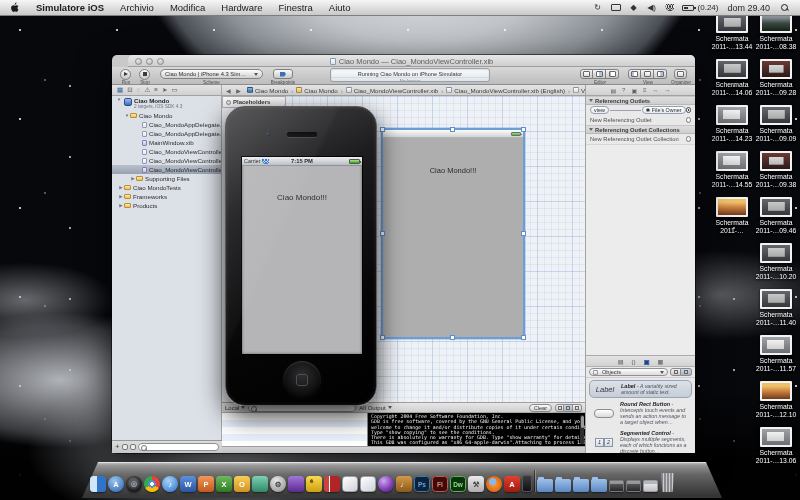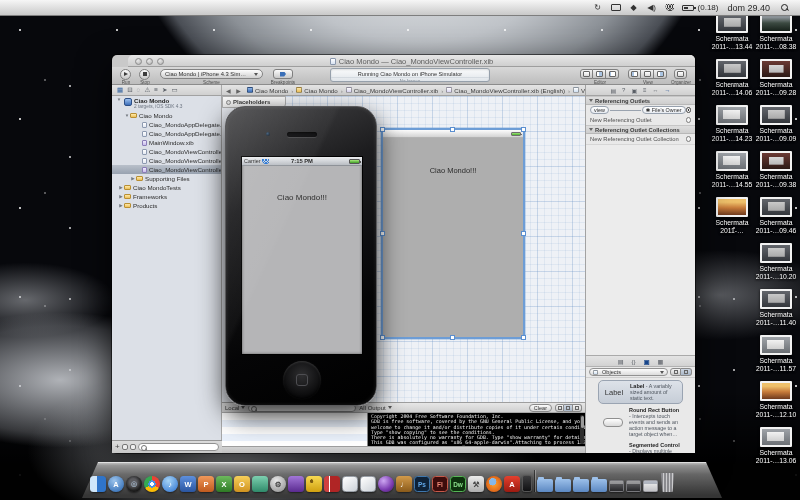--- a/index.html
+++ b/index.html
@@ -207,21 +207,21 @@
   .uspacer{height:211px;background:#ececec;border-top:1px solid #d6d6d6;}
   .libtabs{height:12px;display:flex;align-items:center;justify-content:center;gap:8px;
     background:linear-gradient(#e4e4e4,#d2d2d2);border-top:1px solid #aaa;border-bottom:1px solid #b2b2b2;font-size:6.2px;color:#5a5f66;}
   .librow{height:11px;display:flex;align-items:center;padding:0 3px;gap:2px;border-bottom:1px solid #cfcfcf;}
   .objdrop{flex:1;height:8px;border:1px solid #929292;border-radius:4px;background:linear-gradient(#fdfdfd,#dcdcdc);
     display:flex;align-items:center;font-size:5.6px;color:#333;padding:0 3px;gap:2px;}
   .objdrop .cic{width:5px;height:5px;}
   .objdrop .caret{margin-left:auto;}
   .libseg{display:flex;}
   .libseg .dseg{width:11px;}
-  .libitems{padding:2px 12px;}
+  .libitems{padding:2px 3px;font-style:italic;}
   .libitem{display:flex;gap:3px;padding:2px 2px;border-radius:5px;margin-bottom:1px;}
   .libitem.sel{background:linear-gradient(#dde2e9,#c6cdd7);border:1px solid #9aa4b2;}
   .libicon{width:26px;flex:none;display:flex;align-items:center;justify-content:center;}
   .li-label{font-size:7.5px;color:#333;}
   .li-btn i{width:20px;height:9px;border:1px solid #8f8f8f;border-radius:4px;background:linear-gradient(#fff,#d9d9d9);display:block;}
   .li-seg{font-size:5.5px;color:#333;}
   .li-seg .segbox{display:flex;}
   .li-seg .segbox span{width:9px;height:9px;border:1px solid #8a94a2;background:linear-gradient(#f4f7fb,#d4dce6);
     display:flex;align-items:center;justify-content:center;font-size:5.5px;}
   .libtext{font-size:5.3px;line-height:6px;color:#4e555e;}
@@ -911,34 +911,50 @@
       <span class="dk dk-winlight" title="Minimized Window">
         <span></span>
       </span>
 
       <span class="dk dk-trash" title="Trash">
         <span></span>
       </span>
     </div>
 
   <div class="menubar">
+    <div class="mb-left">
+      <span class="mb-apple">
+        <svg width="9" height="11" viewBox="0 0 14 17">
+            <path fill="#1c1c1c" d="M11.6 9.1c0-1.8 1.5-2.7 1.6-2.7-.9-1.3-2.2-1.5-2.7-1.5-1.1-.1-2.2.7-2.8.7-.6 0-1.5-.7-2.4-.7C3.5 4.9 1.7 6.3 1.7 9.1c0 1.7.6 3.4 1.4 4.6.7 1 1.3 1.8 2.2 1.8.9 0 1.2-.6 2.3-.6s1.4.6 2.3.6 1.6-.9 2.2-1.9c.7-1 1-2 1-2.1s-1.5-.7-1.5-2.4zM9.4 3.1c.5-.6.8-1.4.7-2.2-.7 0-1.6.5-2.1 1.1-.5.5-.9 1.4-.8 2.2.8.1 1.7-.4 2.2-1.1z"></path>
+          </svg>
+      </span>
+      <span style="display:flex">
+
+      <span class="mb-item mb-bold">Simulatore iOS</span>
+          <span class="mb-item">Archivio</span>
+          <span class="mb-item">Modifica</span>
+          <span class="mb-item">Hardware</span>
+          <span class="mb-item">Finestra</span>
+          <span class="mb-item">Aiuto</span>
+        </span>
+    </div>
     <div class="mb-right">
       <span class="st-ic">↻</span>
       <span class="st-ic">
           <i class="ic-display"></i>
         </span>
       <span class="st-ic">◆</span>
       <span class="st-ic">◀)</span>
       <span class="st-ic">
           <i class="ic-wifi"></i>
         </span>
       <span class="st-ic">
           <i class="ic-batt"></i>
         </span>
-      <span class="mb-batt-text">(0.18)</span>
+      <span class="mb-batt-text">(0.24)</span>
       <span class="mb-clock">dom 29.40</span>
       <span class="st-ic">
           <i class="ic-spot"></i>
         </span>
     </div>
   </div>
 
 </div>
 
 </body></html>

